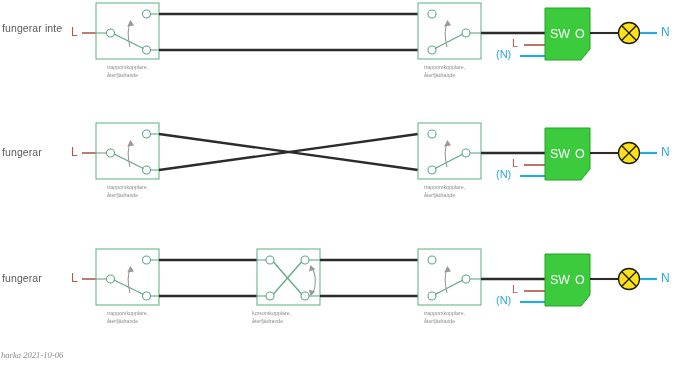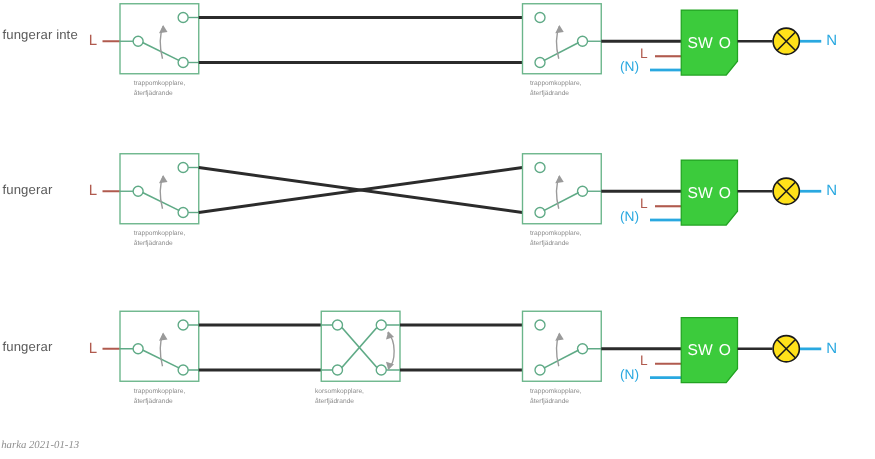--- a/index.html
+++ b/index.html
@@ -269,15 +269,15 @@
   </div>
   <div class="caption" style="left:252px;top:309px;">
     <div>korsomkopplare,</div>
     <div>återfjädrande</div>
   </div>
   <div class="caption" style="left:424px;top:309px;">
     <div>trappomkopplare,</div>
     <div>återfjädrande</div>
   </div>
 
-  <div class="footer">harka 2021-01-13</div>
+  <div class="footer">harka 2021-10-06</div>
 
 </div>
 
 </body></html>

